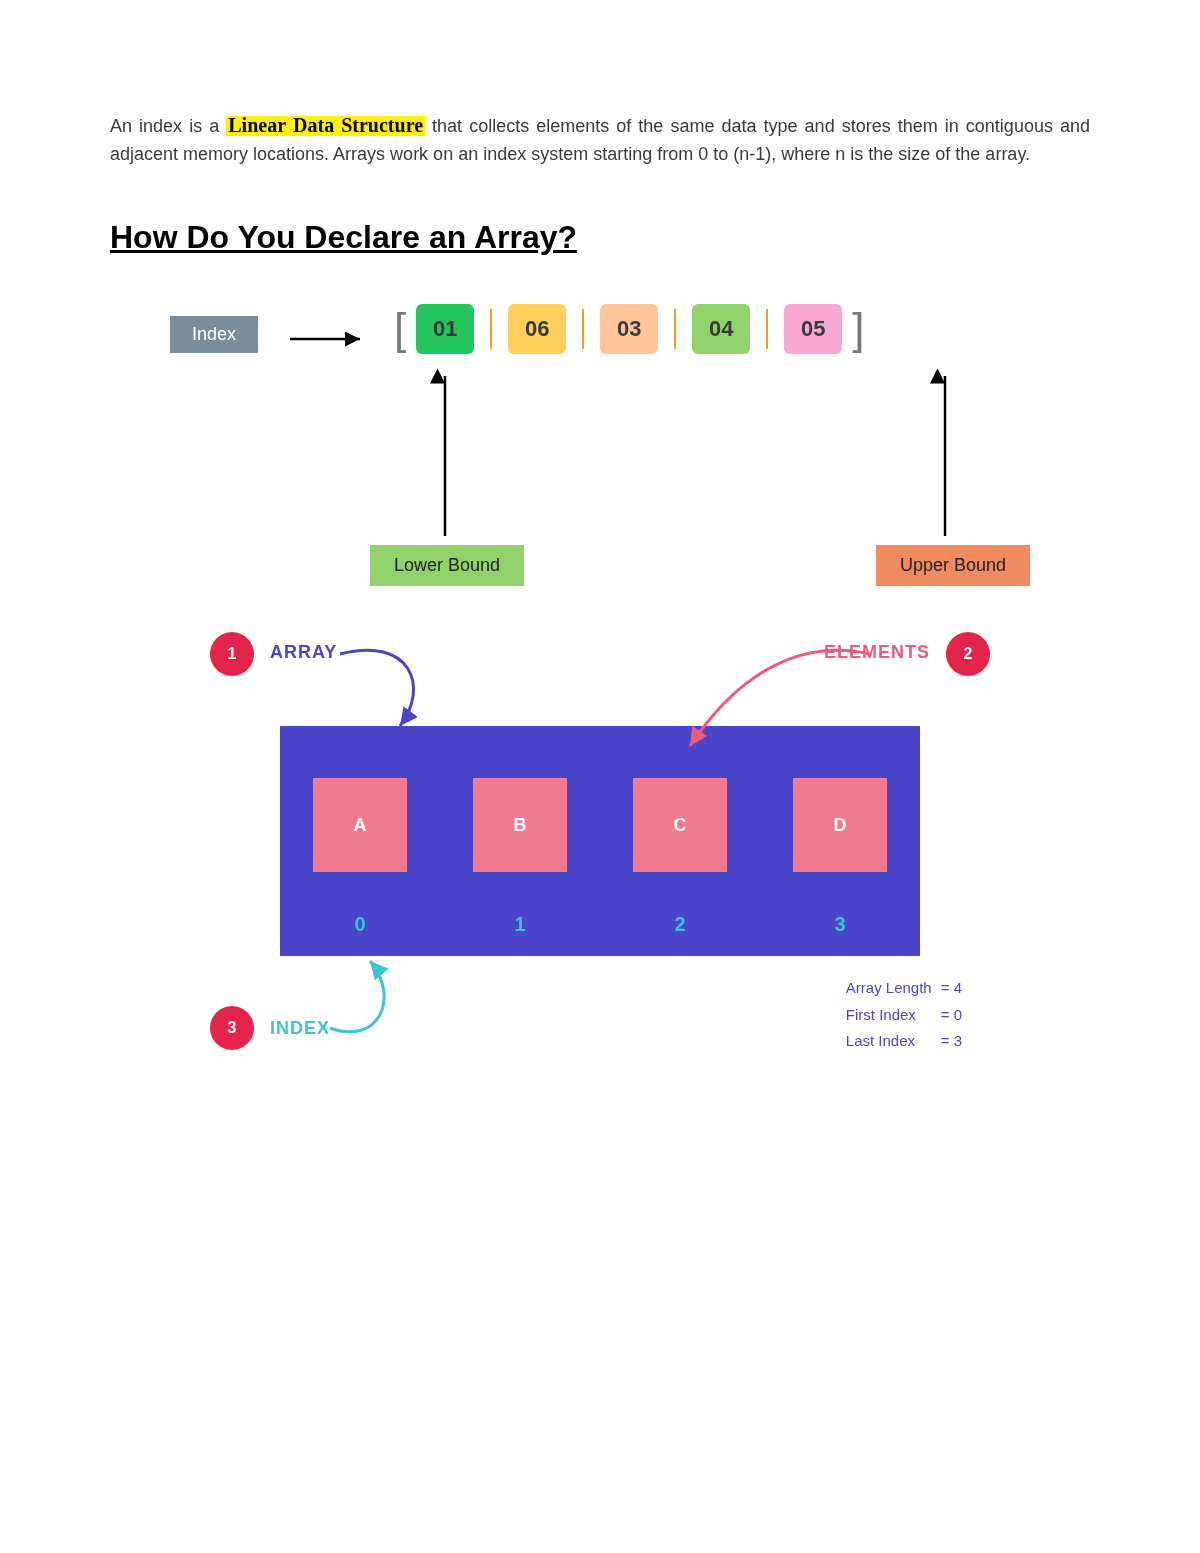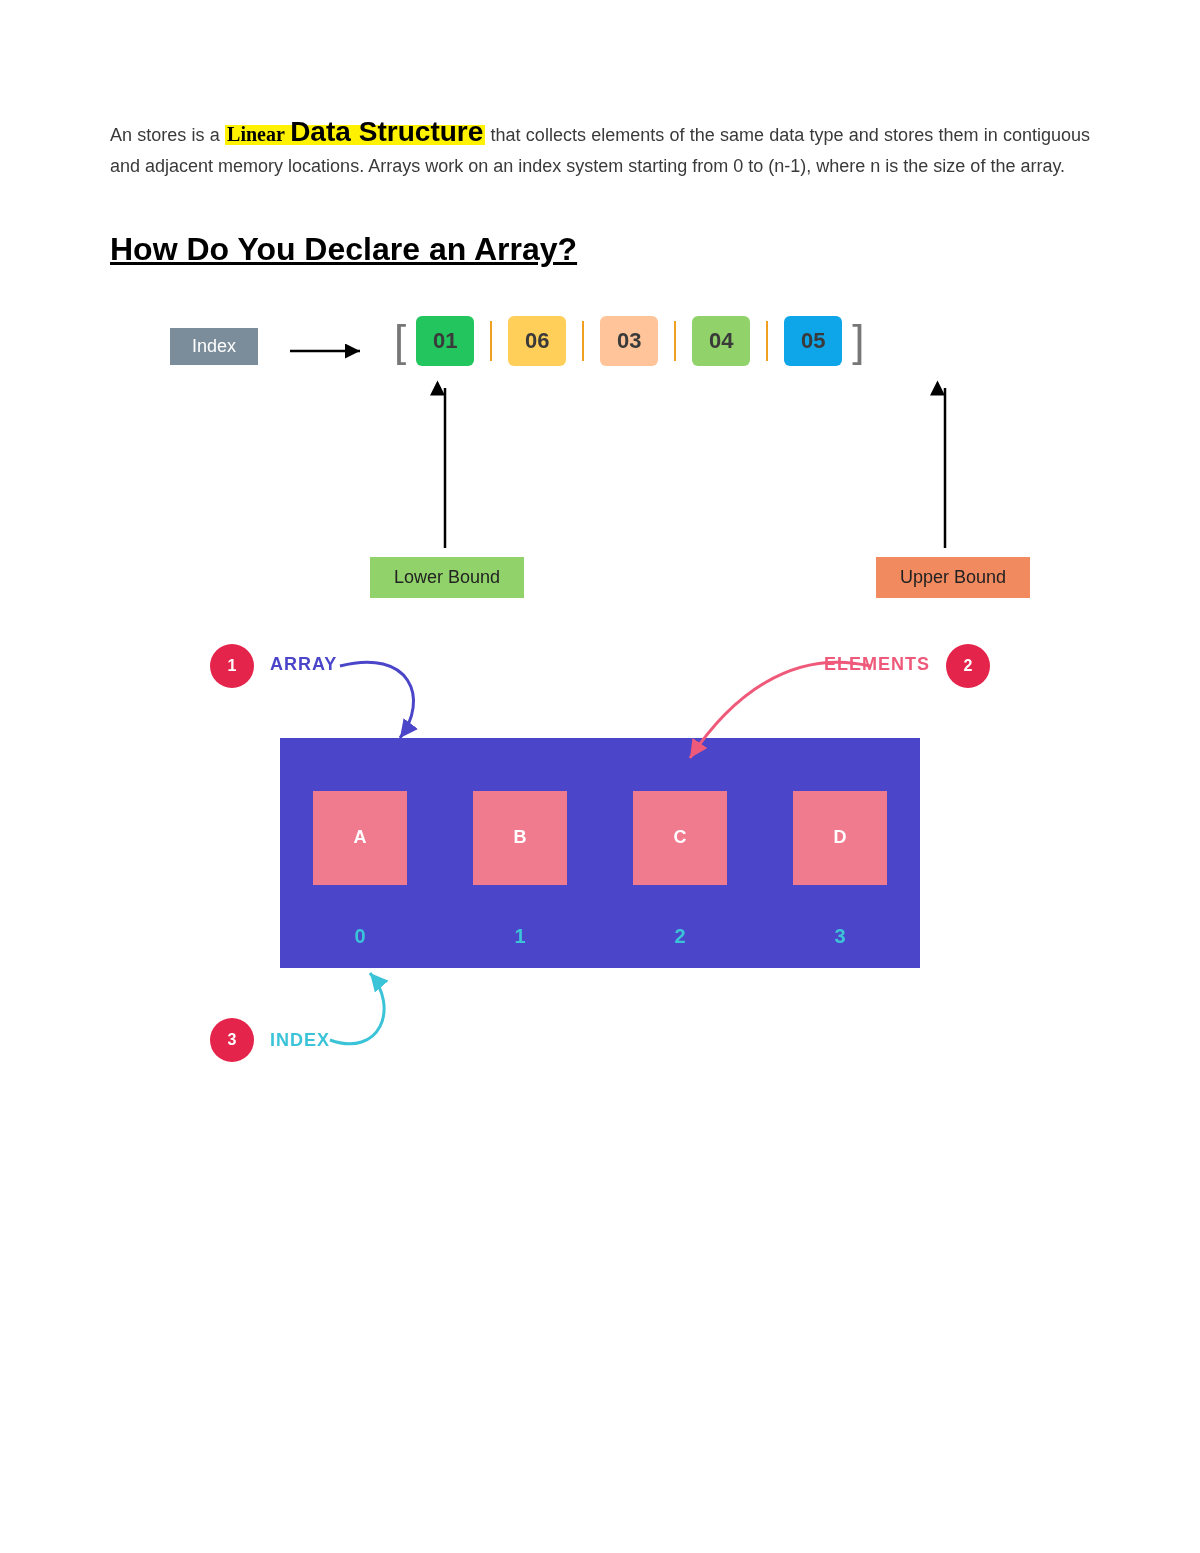--- a/index.html
+++ b/index.html
@@ -34,23 +34,23 @@
     background: #fff200;
     padding: 0 2px;
   }
   .linear {
     font-family: "Times New Roman", Times, serif;
     font-weight: 700;
     font-size: 20px;
     color: #000;
   }
   .ds {
-    font-family: Liberation Sans, sans-serif;
+    font-family: Liberation Serif, serif;
     font-weight: 700;
-    font-size: 28px;
+    font-size: 20px;
     color: #000;
   }
   h2.subtitle {
     font-size: 32px;
     font-weight: 800;
     text-decoration: underline;
     margin: 0 0 40px 0;
     color: #000;
   }
 
@@ -132,21 +132,21 @@
   .diag2 .sep {
     width: 2px;
     height: 40px;
     background: #f0a020;
     margin: 0 10px;
   }
   .c1 { background: #22c55e; }
   .c2 { background: #ffcf5a; }
   .c3 { background: #ffc49a; }
   .c4 { background: #91d36a; }
-  .c5 { background: #0ea5e9; text-align: center; }
+  .c5 { background: #f9a8d4; text-align: center; }
 
   .diag2 .bound {
     position: absolute;
     bottom: 0;
     padding: 10px 24px;
     font-size: 18px;
     color: #222;
   }
   .diag2 .lower { left: 200px; background: #91d36a; }
   .diag2 .upper { right: 0;   background: #f28a5f; text-align: center; }
@@ -242,21 +242,21 @@
     pointer-events: none;
   }
 </style>
 </head>
 <body>
 
 <div class="page">
 
 
   <p class="intro">
-    <span>An stores is a </span><span class="hl"><span class="linear">Linear</span><span> </span><span class="ds">Data Structure</span></span><span> that collects elements of the same data type and stores them in contiguous and adjacent memory locations. Arrays work on an index system starting from 0 to (n-1), where n is the size of the array.</span>
+    <span>An index is a </span><span class="hl"><span class="linear">Linear</span><span> </span><span class="ds">Data Structure</span></span><span> that collects elements of the same data type and stores them in contiguous and adjacent memory locations. Arrays work on an index system starting from 0 to (n-1), where n is the size of the array.</span>
   </p>
 
   <h2 class="subtitle">How Do You Declare an Array?</h2>
 
 
   <div class="diag2">
     <div class="index-badge">Index</div>
 
     <svg class="arrow-right" width="80" height="20">
       <defs>
@@ -334,15 +334,33 @@
         </marker>
       </defs>
 
       <path d="M170 28 C 240 10, 260 60, 230 100" stroke="#4b45c9" stroke-width="3" fill="none" marker-end="url(#arC1)"></path>
 
       <path d="M700 28 C 620 10, 560 60, 520 120" stroke="#ef5a7a" stroke-width="3" fill="none" marker-end="url(#arC2)"></path>
 
       <path d="M160 402 C 210 420, 230 370, 200 335" stroke="#3bc3d8" stroke-width="3" fill="none" marker-end="url(#arC3)"></path>
     </svg>
 
+    <div class="stats">
+      <table>
+        <tbody>
+            <tr>
+          <td>Array Length</td>
+          <td class="eq">= 4</td>
+        </tr>
+        <tr>
+          <td>First Index</td>
+          <td class="eq">= 0</td>
+        </tr>
+        <tr>
+          <td>Last Index</td>
+          <td class="eq">= 3</td>
+        </tr>
+      </tbody>
+        </table>
+    </div>
   </div>
 
 </div>
 
 </body></html>

